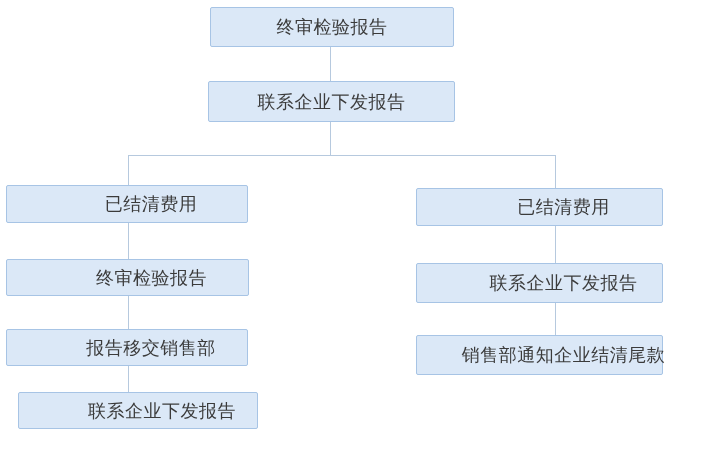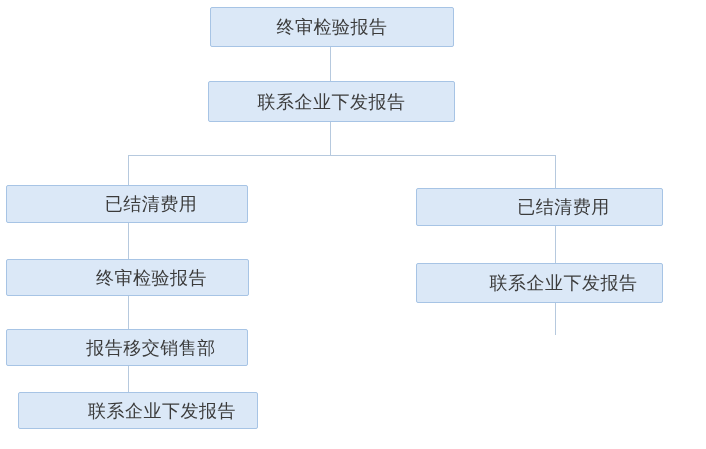--- a/index.html
+++ b/index.html
@@ -98,14 +98,17 @@
   </div>
 
   <div class="node indent n-fees-unsettled">
     <span>已结清费用</span>
   </div>
 
   <div class="node indent n-notify-sales">
     <span>联系企业下发报告</span>
   </div>
 
+  <div class="node indent n-sales-notify-enterprise">
+    <span>销售部通知企业结清尾款</span>
+  </div>
 
 </div>
 
 </body></html>

